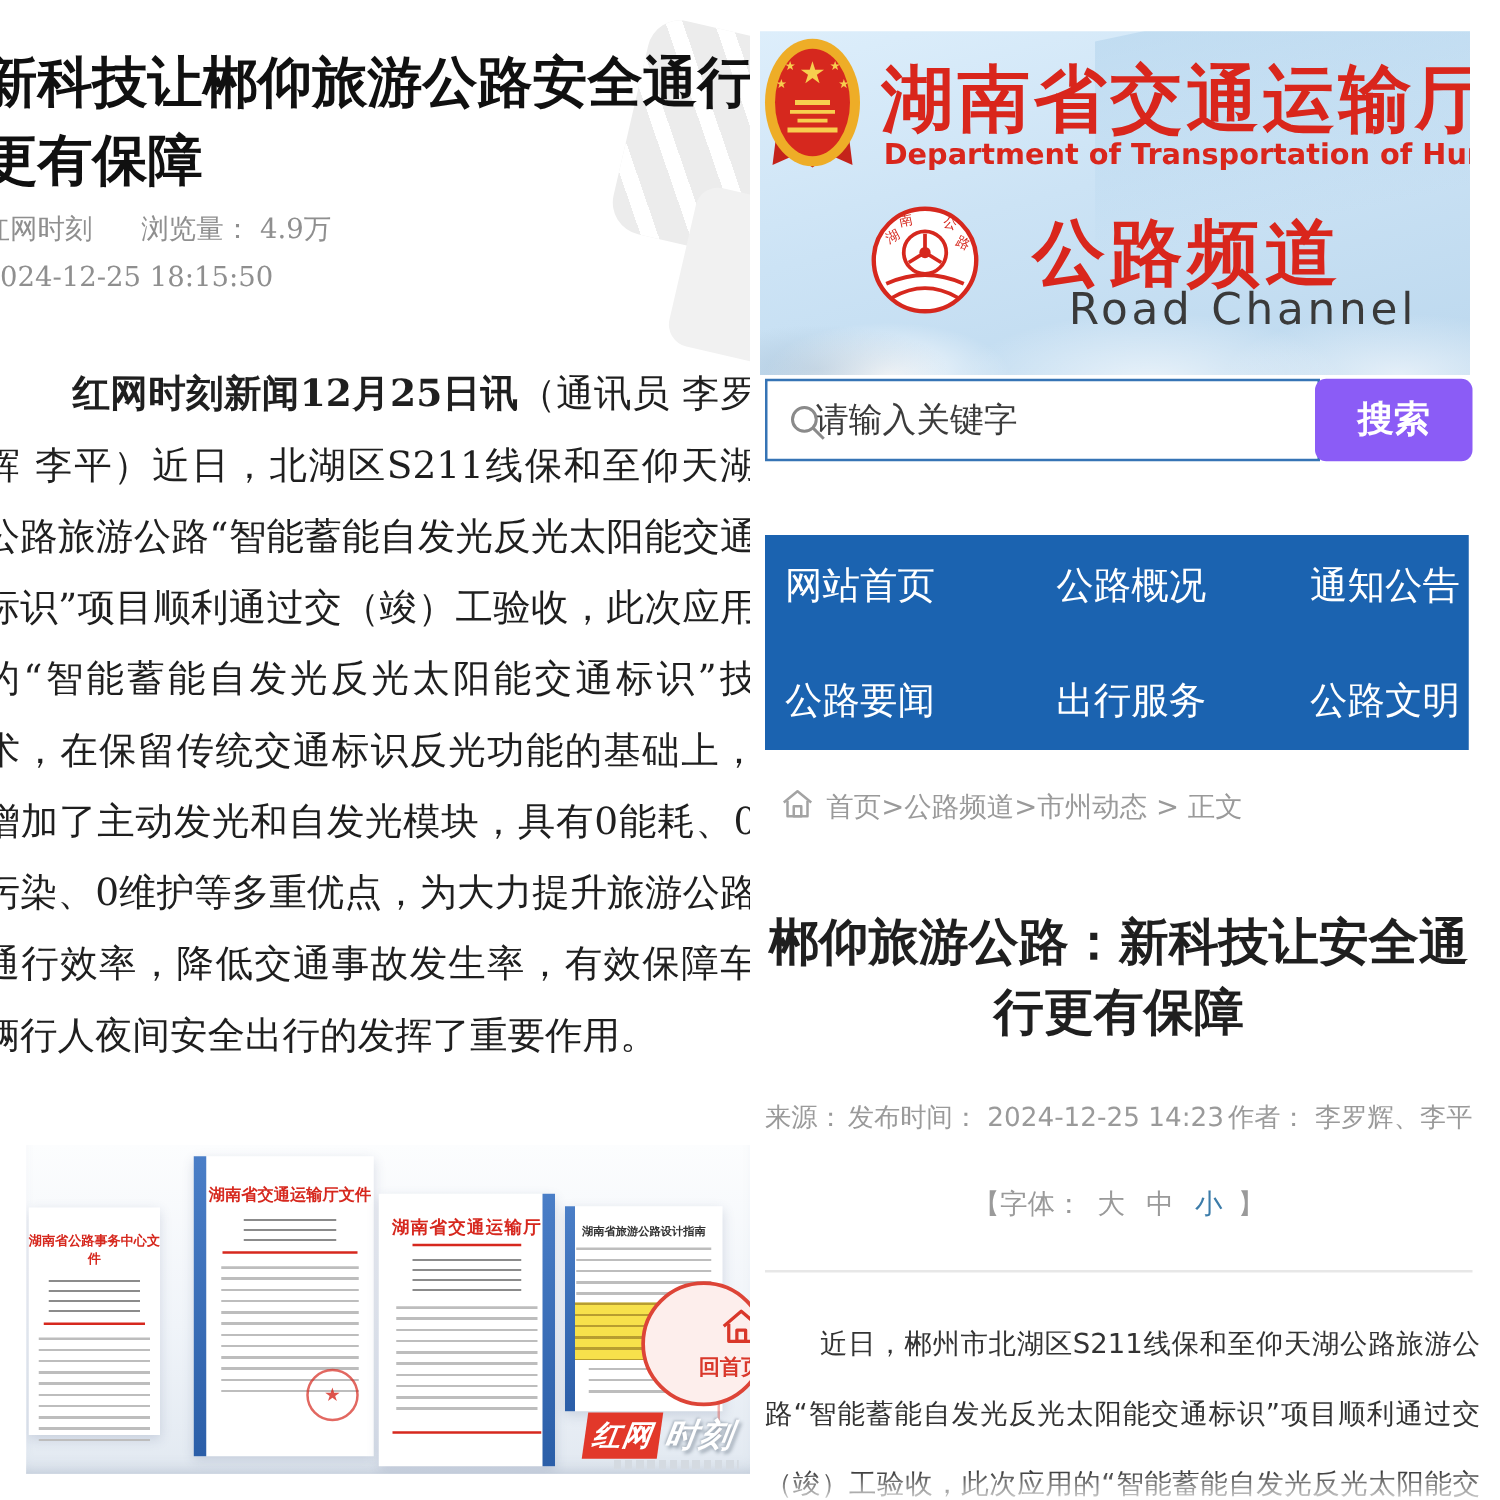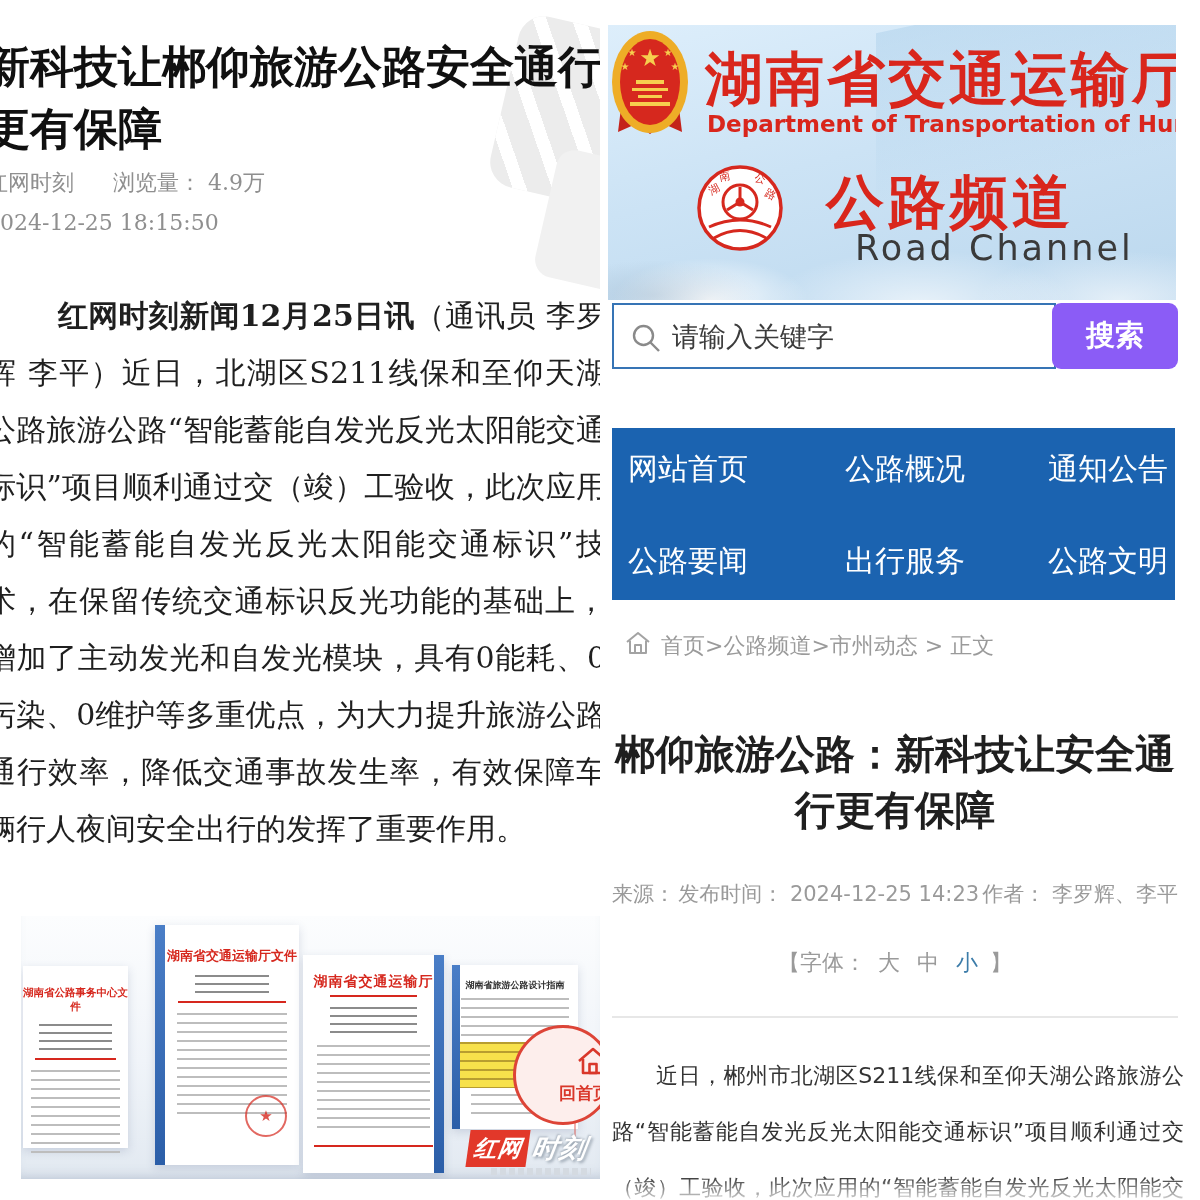--- a/index.html
+++ b/index.html
@@ -94,21 +94,21 @@
             letter-spacing:3px; white-space:nowrap; z-index:2; }
   .org-en { position:absolute; left:99px; top:86px; font-size:23px; font-weight:700; color:#d9261c;
             white-space:nowrap; z-index:2; }
   .wheel-logo { position:absolute; left:88px; top:138px; z-index:2; }
   .channel-cn { position:absolute; left:218px; top:139px; font-size:58px; font-weight:700; color:#d9261c;
                 letter-spacing:4px; white-space:nowrap; z-index:2; }
   .channel-en { position:absolute; left:247px; top:203px; font-size:35px; color:#3a3a3a; letter-spacing:3px;
                 white-space:nowrap; z-index:2; }
   .search-row { position:absolute; left:12px; top:303px; width:566px; height:66px; display:flex; }
   .search-box { position:relative; flex:1; border:2px solid #3674b5; background:#fff; }
-  .search-box input { width:100%; height:100%; border:none; outline:none; padding-left:58px;
+  .search-box input { width:100%; height:100%; border:none; outline:none; padding-left:38px;
                       font-size:27px; color:#333; background:transparent;
                       font-family:"DejaVu Sans","Liberation Sans",sans-serif; }
   .search-box input::placeholder { color:#3c3c3c; opacity:1; }
   .search-icon { position:absolute; left:16px; top:17px; }
   .search-btn { width:126px; height:66px; margin-left:-4px; background:#8b5cf6; color:#fff; border:none;
                 border-radius:9px; font-size:29px; font-weight:700; z-index:2; cursor:pointer;
                 font-family:"DejaVu Sans","Liberation Sans",sans-serif; }
   .nav { position:absolute; left:12px; top:428px; width:563px; height:172px; background:#1b63b0; }
   .nav-item { position:absolute; color:#fff; font-size:30px; line-height:30px; cursor:pointer; }
   .nav-item:nth-of-type(1) { left:16px;  top:26px; }

